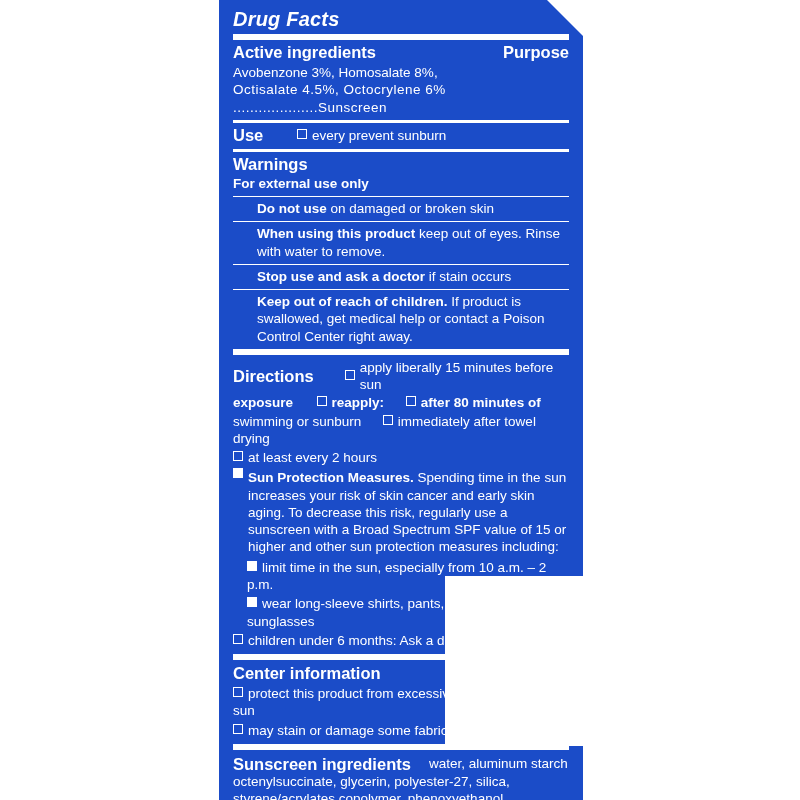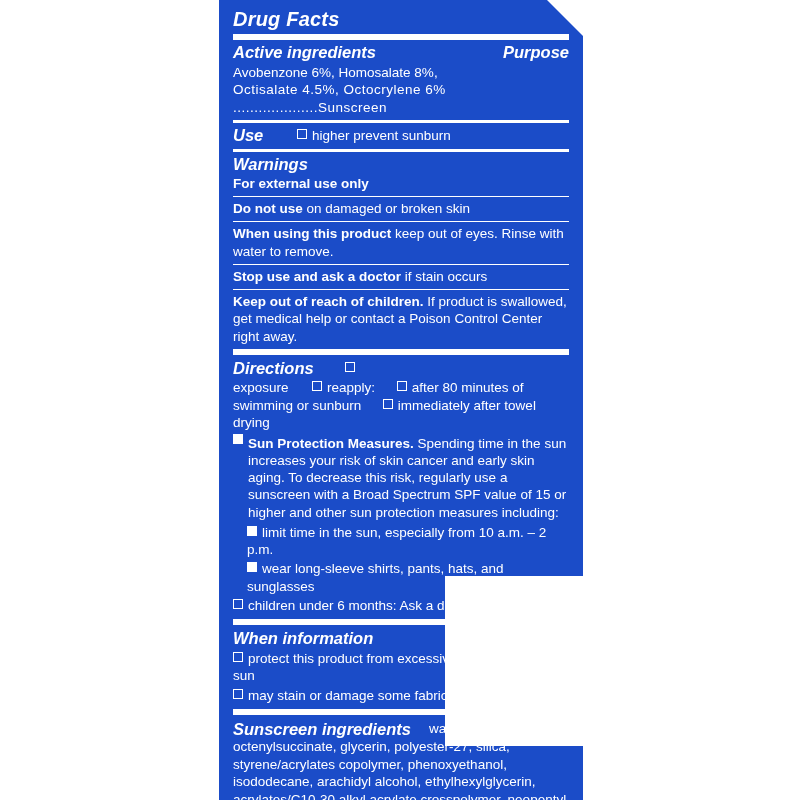--- a/index.html
+++ b/index.html
@@ -72,39 +72,38 @@
   .title {
     font-style: italic;
     font-weight: bold;
     font-size: 20px;
     letter-spacing: 0.2px;
     line-height: 1.15;
     padding: 2px 0 3px 0;
   }
 
   .sec-head {
-    font-style: italic;
     font-weight: bold;
     font-size: 16.5px;
     line-height: 1.15;
   }
 
   .row {
     display: flex;
     justify-content: space-between;
     align-items: baseline;
   }
 
   .body {
     font-size: 13.5px;
     line-height: 1.28;
   }
   .body b { font-weight: bold; }
 
-  .pad { padding: 3px 0 4px 0; }
+  .pad { padding: 3px 0 4px 0; margin-left: 24px; }
 
   .bullet {
     display: inline-block;
     width: 8px;
     height: 8px;
     border: 1.6px solid #ffffff;
     background: transparent;
     margin-right: 5px;
     position: relative;
     top: -1px;
@@ -138,32 +137,32 @@
       <div class="title">Drug Facts</div>
 
       <div class="rule-thick"></div>
 
       <div>
         <div class="row" style="padding-top:3px;">
           <span class="sec-head">Active ingredients</span>
           <span class="sec-head">Purpose</span>
         </div>
         <div class="body" style="padding:2px 0 4px 0;">
-          <div>Avobenzone 6%, Homosalate 8%,</div>
+          <div>Avobenzone 3%, Homosalate 8%,</div>
           <div class="dots">Octisalate 4.5%, Octocrylene 6% ....................Sunscreen</div>
         </div>
       </div>
 
       <div class="rule-med"></div>
 
       <div style="padding:3px 0 4px 0;">
         <div style="display:flex; align-items:center;">
           <span class="sec-head" style="min-width:64px;">Use</span>
           <span class="bullet"></span>
-          <span class="body">higher prevent sunburn</span>
+          <span class="body">every prevent sunburn</span>
         </div>
       </div>
 
       <div class="rule-med"></div>
 
       <div style="padding-top:3px;">
         <div class="sec-head">Warnings</div>
         <div class="body" style="font-weight:bold; padding:1px 0 4px 0;">For external use only</div>
 
         <div class="rule-thin"></div>
@@ -186,33 +185,37 @@
           <b>Keep out of reach of children.</b><span> If product is swallowed, get medical help or contact a Poison Control Center right away.</span>
         </div>
       </div>
 
       <div class="rule-thick"></div>
 
       <div style="padding:4px 0 5px 0;">
         <div style="display:flex; align-items:center;">
           <span class="sec-head" style="min-width:112px;">Directions</span>
           <span class="bullet"></span>
-        </div>
-        <div class="body" style="padding-top:1px;">
+          <span class="body">apply liberally 15 minutes before sun</span>
+        </div>
+        <div class="body" style="padding-top:1px;font-weight:bold;">
           <span>exposure</span>
           <span style="display:inline-block;width:16px;"></span>
           <span class="bullet"></span><span>reapply:</span>
           <span style="display:inline-block;width:14px;"></span>
           <span class="bullet"></span><span>after 80 minutes of</span>
         </div>
         <div class="body" style="padding-top:1px;">
           <span>swimming or sunburn</span>
           <span style="display:inline-block;width:14px;"></span>
           <span class="bullet"></span><span>immediately after towel drying</span>
         </div>
+        <div class="body" style="padding-top:2px;">
+          <span class="bullet"></span><span>at least every 2 hours</span>
+        </div>
 
         <div class="body" style="padding-top:3px; display:flex;">
           <span class="bullet solid"></span>
           <span style="flex:1;">
             <b>Sun Protection Measures.</b><span> Spending time in the sun increases your risk of skin cancer and early skin aging. To decrease this risk, regularly use a sunscreen with a Broad Spectrum SPF value of 15 or higher and other sun protection measures including:</span>
           </span>
         </div>
 
         <div class="body indent" style="padding-top:3px;">
           <span class="bullet solid"></span><span>limit time in the sun, especially from 10 a.m. – 2 p.m.</span>
@@ -221,21 +224,21 @@
           <span class="bullet solid"></span><span>wear long-sleeve shirts, pants, hats, and sunglasses</span>
         </div>
         <div class="body" style="padding-top:2px;">
           <span class="bullet"></span><span>children under 6 months: Ask a doctor</span>
         </div>
       </div>
 
       <div class="rule-thick"></div>
 
       <div style="padding:4px 0 5px 0;">
-        <div class="sec-head">When information</div>
+        <div class="sec-head">Center information</div>
         <div class="body" style="padding-top:2px;">
           <span class="bullet"></span><span>protect this product from excessive heat and direct sun</span>
         </div>
         <div class="body" style="padding-top:2px;">
           <span class="bullet"></span><span>may stain or damage some fabrics or surfaces</span>
         </div>
       </div>
 
       <div class="rule-thick"></div>
 

